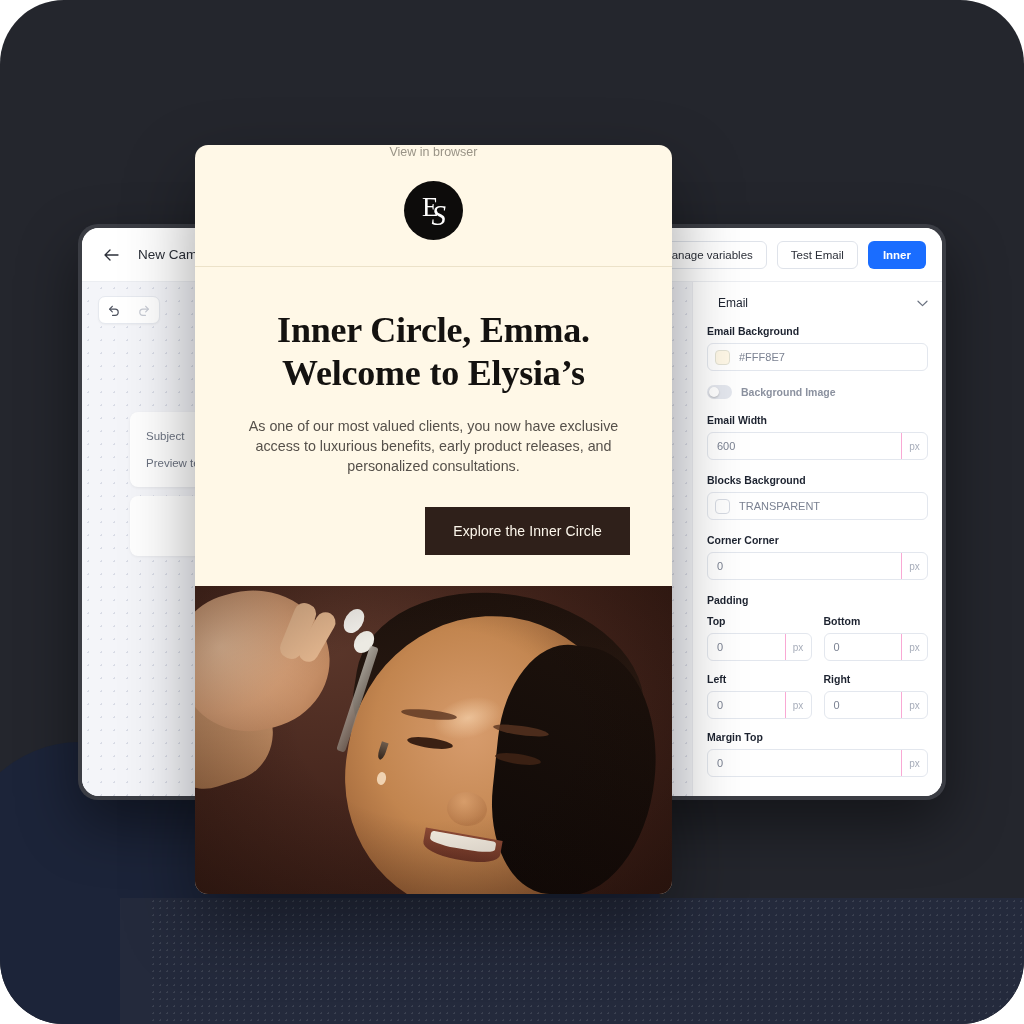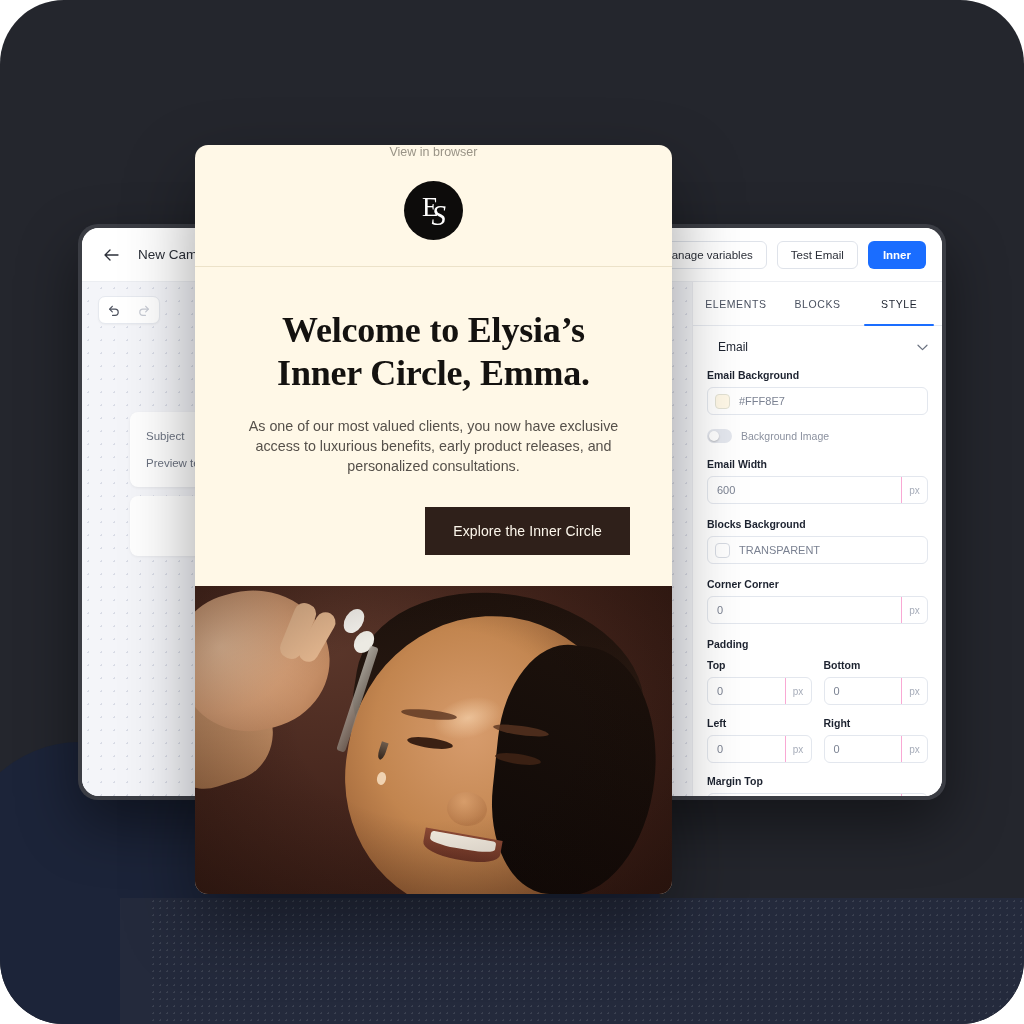--- a/index.html
+++ b/index.html
@@ -291,21 +291,21 @@
   }
   .toggle::after {
     content: "";
     position: absolute;
     left: 2px; top: 2px;
     width: 10px; height: 10px;
     border-radius: 50%;
     background: #fff;
     box-shadow: 0 1px 2px rgba(0,0,0,.2);
   }
-  .toggle-label { font-size: 10.5px; color: #8b919f; }
+  .toggle-label { font-size: 10.5px; color: #8b919f; font-weight: bold; }
 
   .pair { display: flex; gap: 12px; margin-bottom: 12px; }
   .pair > div { flex: 1; }
   .group-title {
     font-size: 10.5px; font-weight: bold; color: #1d2330;
     margin-bottom: 9px;
   }
 
   
   #email-card {
@@ -575,25 +575,20 @@
           </div>
 
           <div class="subject-card">
             <div class="subject-row">Subject</div>
             <div class="subject-row">Preview text</div>
           </div>
           <div class="subject-card-sep"></div>
         </div>
 
         <div class="style-panel">
-          <div class="tabs">
-            <div class="tab">ELEMENTS</div>
-            <div class="tab">BLOCKS</div>
-            <div class="tab active">STYLE</div>
-          </div>
 
           <div class="panel-scroll">
 
             <div class="section-head">
               <div class="section-title">Email</div>
               <div class="chev">
                 <svg width="11" height="7" viewBox="0 0 11 7" fill="none">
                   <path d="M1 1.2 5.5 5.6 10 1.2" stroke="#6b7280" stroke-width="1.2" stroke-linecap="round" stroke-linejoin="round"></path>
                 </svg>
               </div>
@@ -694,22 +689,22 @@
         <div class="mono">
           <span class="e">E</span><span class="s">S</span>
         </div>
       </div>
     </div>
 
     <div class="email-divider"></div>
 
     <div class="email-hero">
       <div class="headline">
+        <div>Inner Circle, Emma.</div>
         <div>Welcome to Elysia’s</div>
-        <div>Inner Circle, Emma.</div>
       </div>
       <div class="subcopy">As one of our most valued clients, you now have exclusive access to luxurious benefits, early product releases, and personalized consultations.</div>
       <div class="cta-wrap">
         <button class="cta">Explore the Inner Circle</button>
       </div>
     </div>
 
     <div class="email-photo">
       <div class="ph-hair"></div>
       <div class="ph-face"></div>

